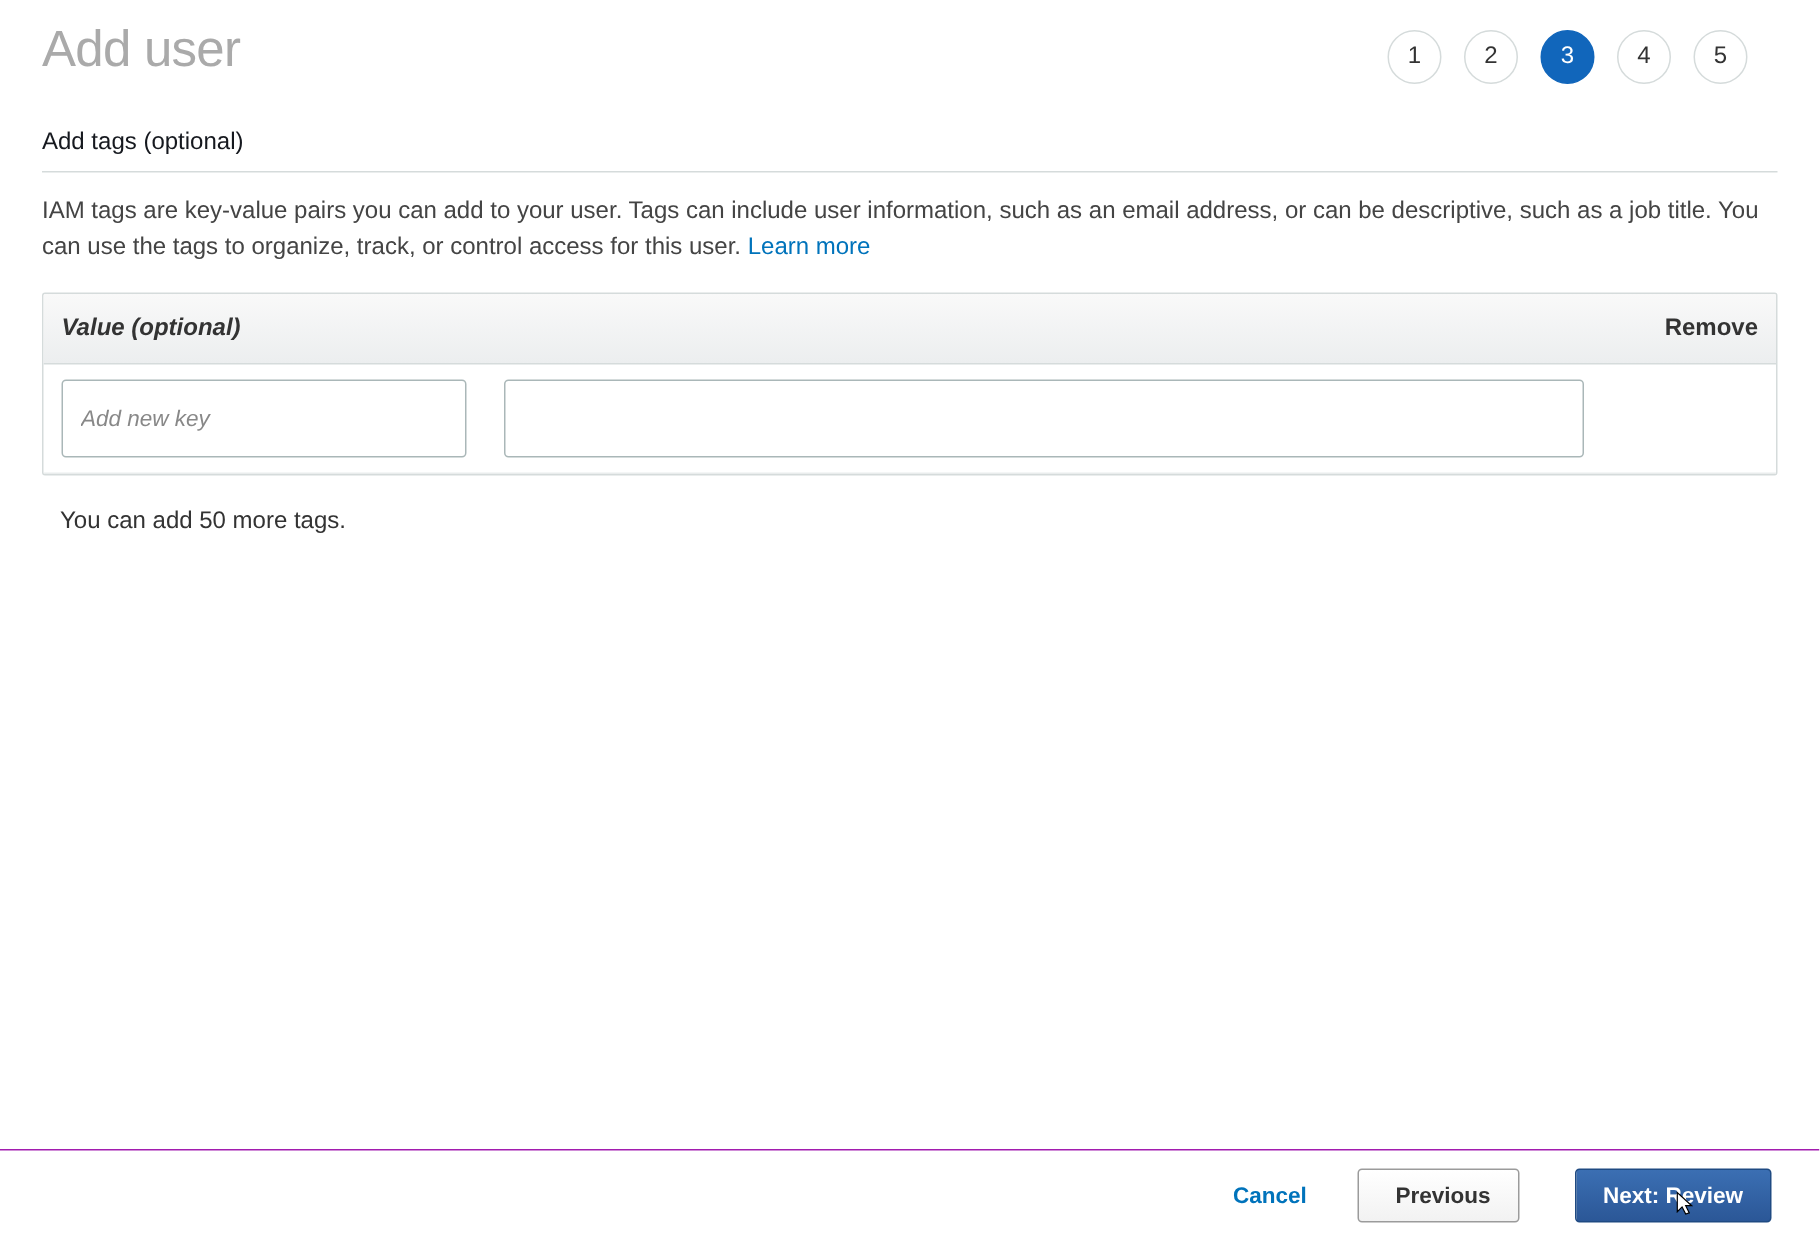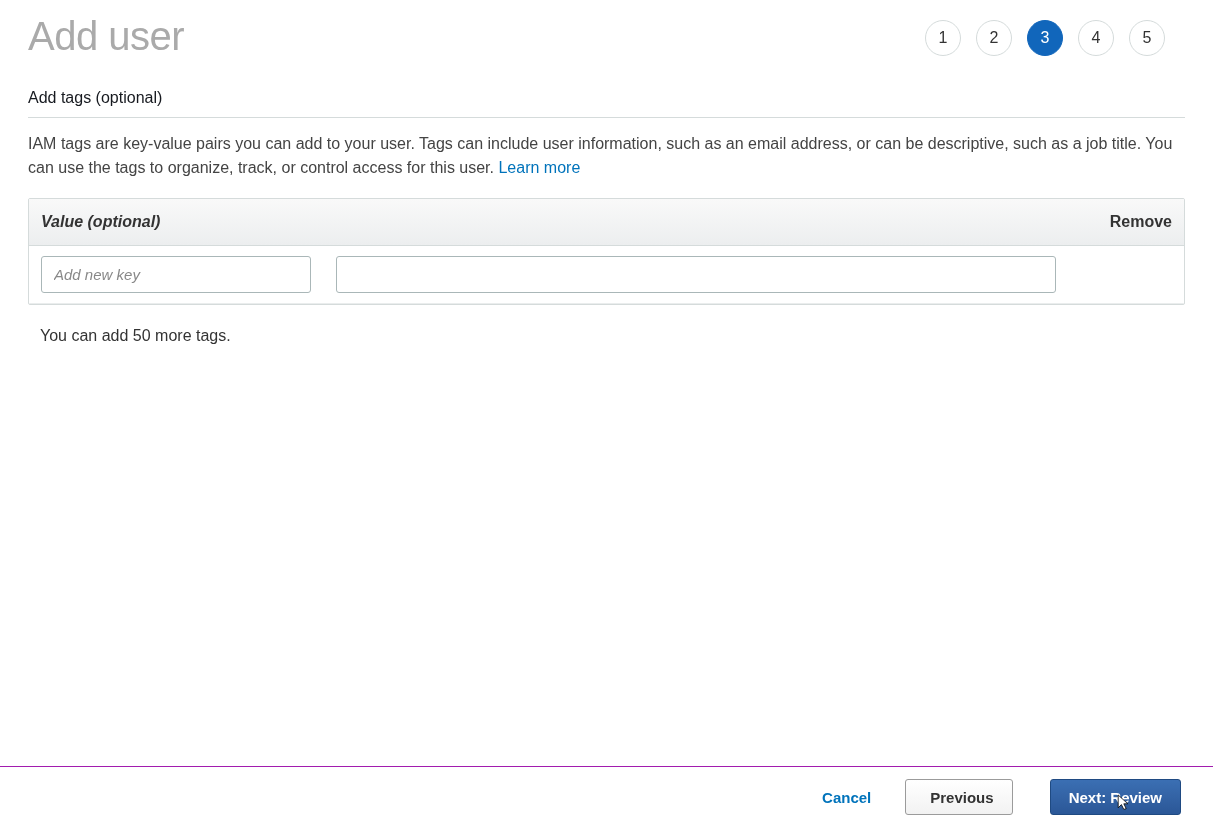--- a/index.html
+++ b/index.html
@@ -19,21 +19,21 @@
     .content {
       padding: 10px 28px 0 28px;
     }
     .header-row {
       display: flex;
       justify-content: space-between;
       align-items: flex-start;
       margin-bottom: 30px;
     }
     .page-title {
-      font-size: 40px;
+      font-size: 34px;
       font-weight: 400;
       color: #aaaaaa;
       letter-spacing: -0.5px;
       margin-top: 4px;
     }
     .stepper {
       display: flex;
       gap: 15px;
       margin-top: 10px;
       padding-right: 20px;
@@ -103,21 +103,21 @@
       text-align: right;
       flex-shrink: 0;
     }
     .tags-row {
       display: flex;
       padding: 10px 12px;
       align-items: center;
       border-bottom: 1px solid #eaeded;
     }
     .tags-row input[type="text"] {
-      height: 37px;
+      height: 52px;
       border: 1px solid #aab7b8;
       border-radius: 3px;
       padding: 0 12px;
       font-size: 15px;
       font-style: italic;
       color: #555;
       background: #fff;
       outline: none;
     }
     .tags-row input[type="text"]::placeholder {

